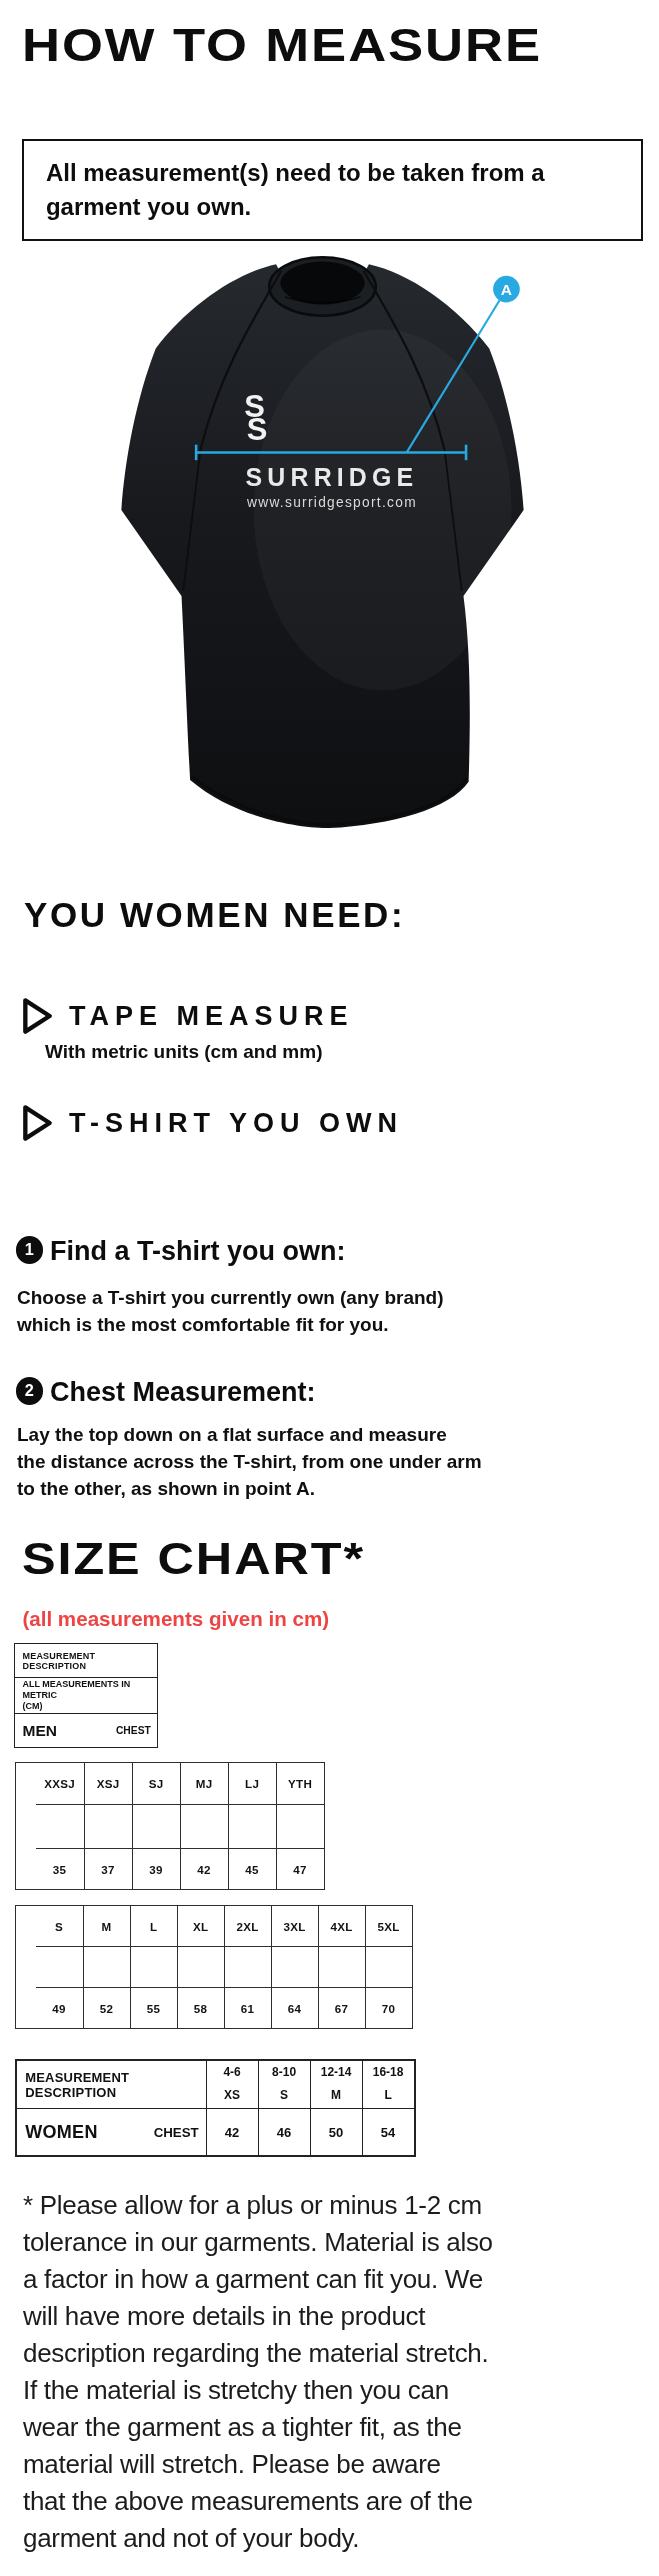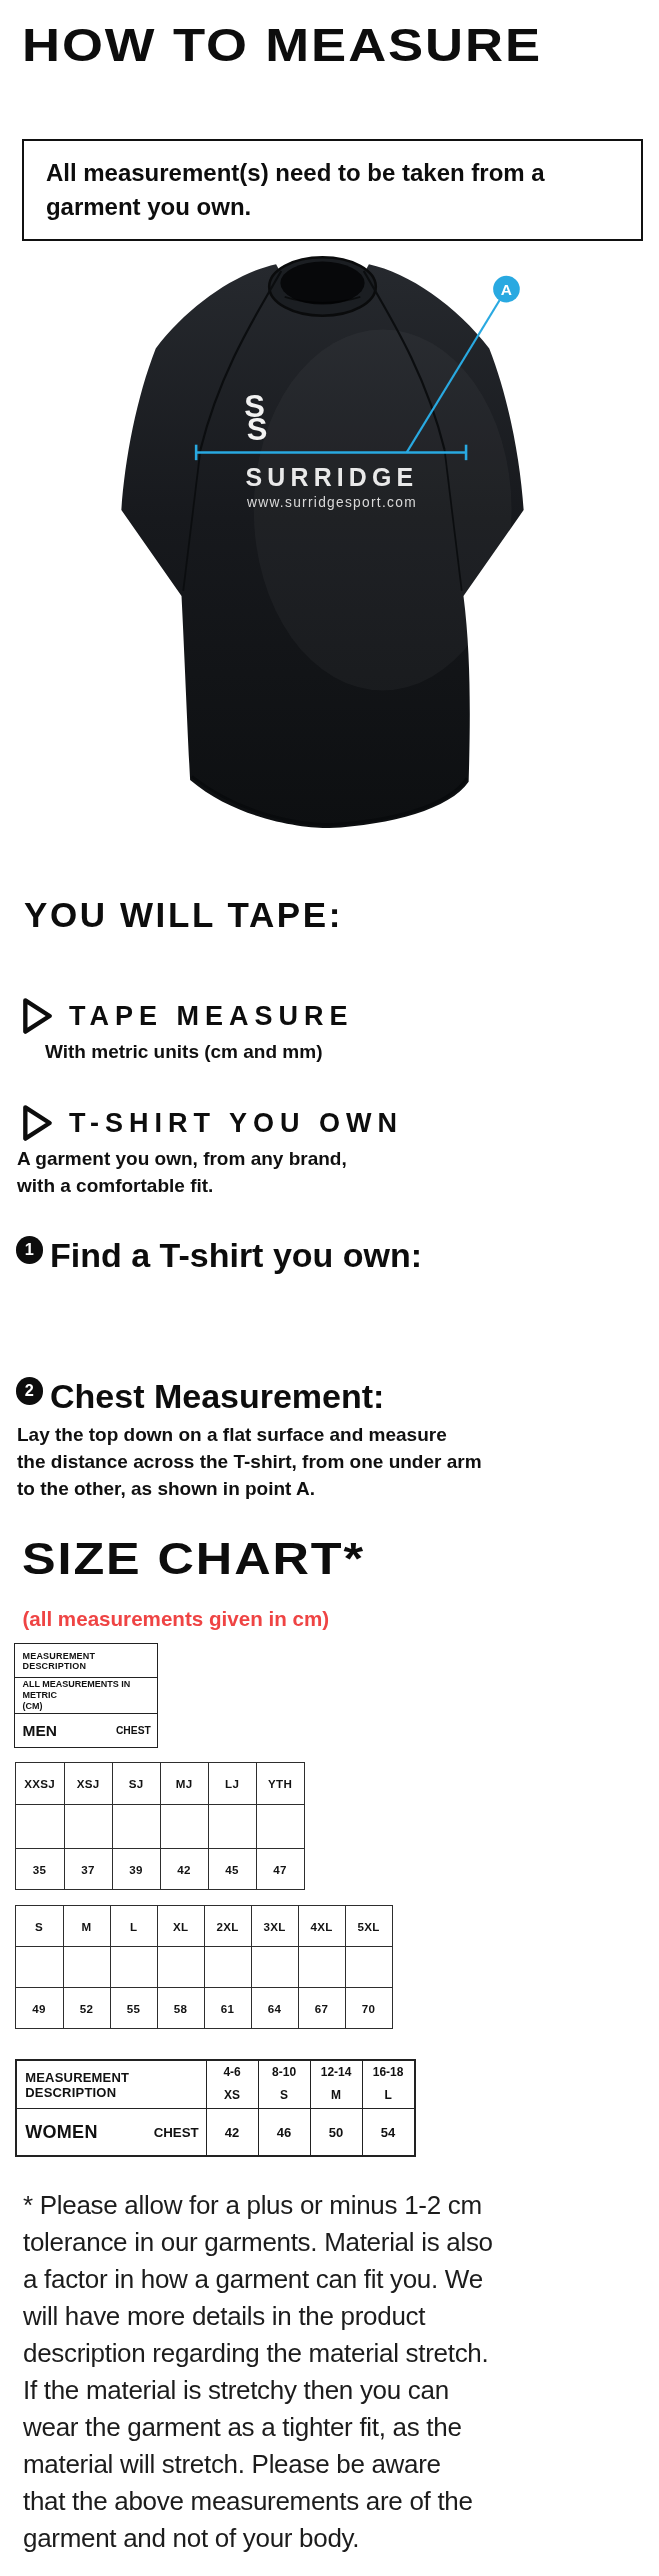--- a/index.html
+++ b/index.html
@@ -14,36 +14,36 @@
   .h2 { font-weight:bold; font-size:35px; letter-spacing:2.6px; white-space:nowrap; color:#0d0d0d; }
   .sub-bold { font-weight:bold; font-size:20.6px; color:#ef4444; }
 
   
   .note-box { border:2.6px solid #111; width:621px; height:102px; display:flex; align-items:center; }
   .note-text { font-weight:bold; font-size:24px; line-height:34px; padding-left:22.4px; white-space:pre-line; color:#0d0d0d; }
 
   
   .item-title { font-weight:bold; font-size:27px; letter-spacing:6px; white-space:nowrap; color:#0d0d0d; }
   .item-desc, .step-desc { font-weight:bold; font-size:19px; line-height:27px; white-space:pre-line; color:#101010; }
-  .step-title { font-weight:bold; font-size:34px; white-space:nowrap; color:#0d0d0d; }
+  .step-title { font-weight:bold; font-size:27px; white-space:nowrap; color:#0d0d0d; }
   .badge { width:27.5px; height:27.5px; border-radius:50%; background:#0d0d0d; color:#fff; display:flex; align-items:center; justify-content:center; font-weight:bold; font-size:16.3px; }
 
   
   .info-table { width:144px; border:1.7px solid #222; }
   .info-r { border-bottom:1.7px solid #222; }
   .info-r:last-child { border-bottom:none; }
   .info-r1 { height:34px; display:flex; align-items:center; padding-left:7.7px; font-weight:bold; font-size:9px; letter-spacing:0.2px; }
   .info-r2 { height:36px; display:flex; align-items:center; padding-left:7.7px; font-weight:bold; font-size:9px; line-height:11.2px; width:100%; }
   .info-r2 span { width:112px; white-space:pre-line; }
   .info-r3 { height:33px; display:flex; align-items:center; justify-content:space-between; padding:0 6px 0 7.7px; }
   .info-men { font-weight:bold; font-size:15.5px; }
   .info-chest { font-weight:bold; font-size:10.3px; }
 
   
-  .grid { display:grid; border:1.7px solid #2e2e2e; background:#fff; }
+  .grid { display:grid; border:1.7px solid #2e2e2e; background:#fff;padding-left:20px; }
   .grid > div { border-left:1.3px solid #2e2e2e; border-top:1.3px solid #2e2e2e; display:flex; align-items:center; justify-content:center; font-weight:bold; font-size:11.6px; letter-spacing:0.3px; color:#131313; }
   .grid > div.c0 { border-left:none; }
   .grid > div.r0 { border-top:none; }
   .junior { grid-template-columns:repeat(6,48px); grid-template-rows:41px 44px 41px; }
   .adult  { grid-template-columns:repeat(8,47px); grid-template-rows:40px 41px 41px; }
 
   
   .women { display:grid; grid-template-columns:189px repeat(4,52px); grid-template-rows:47px 47px; border:2.2px solid #222; }
   .women > div { border-left:1.3px solid #222; border-top:1.3px solid #222; }
   .women > div.c0 { border-left:none; }
@@ -116,37 +116,37 @@
 
       <line x1="113" y1="224" x2="113" y2="242" stroke="#29A9E1" stroke-width="3"></line>
       <line x1="427" y1="224" x2="427" y2="242" stroke="#29A9E1" stroke-width="3"></line>
       <line x1="113" y1="233" x2="427" y2="233" stroke="#29A9E1" stroke-width="3"></line>
       <line x1="358" y1="233" x2="466" y2="56" stroke="#29A9E1" stroke-width="2.5"></line>
       <circle cx="474" cy="43" r="15.5" fill="#29A9E1"></circle>
       <text x="474" y="49.5" text-anchor="middle" font-family="Liberation Sans, DejaVu Sans, sans-serif" font-size="18" font-weight="bold" fill="#ffffff"><tspan>A</tspan></text>
     </svg>
   </div>
 
-  <div class="abs h2" style="left:24px; top:895px;">YOU WILL TAPE:</div>
+  <div class="abs h2" style="left:24px; top:895px;">YOU WOMEN NEED:</div>
 
   <svg class="abs tri-icon" style="left:20.6px; top:996px;" width="33" height="40" viewBox="0 0 38 46">
     <polygon points="5,5 33,23 5,41" fill="none" stroke="#0d0d0d" stroke-width="5" stroke-linejoin="round"></polygon>
   </svg>
   <div class="abs item-title" style="left:69px; top:1001px;">TAPE MEASURE</div>
   <div class="abs item-desc" style="left:17px; top:1038px;margin-left:28px;">With metric units (cm and mm)</div>
 
   <svg class="abs tri-icon" style="left:20.6px; top:1103px;" width="33" height="40" viewBox="0 0 38 46">
     <polygon points="5,5 33,23 5,41" fill="none" stroke="#0d0d0d" stroke-width="5" stroke-linejoin="round"></polygon>
   </svg>
   <div class="abs item-title" style="left:69px; top:1108px;">T-SHIRT YOU OWN</div>
-  <div class="abs item-desc" style="left:17px; top:1145px;">A garment you own, from any brand,
-with a comfortable fit.</div>
 
   <div class="abs badge" style="left:15.5px; top:1236px;">1</div>
   <div class="abs step-title" style="left:50px; top:1236px;">Find a T-shirt you own:</div>
+  <div class="abs step-desc" style="left:17px; top:1284px;">Choose a T-shirt you currently own (any brand)
+which is the most comfortable fit for you.</div>
 
   <div class="abs badge" style="left:15.5px; top:1377px;">2</div>
   <div class="abs step-title" style="left:50px; top:1377px;">Chest Measurement:</div>
   <div class="abs step-desc" style="left:17px; top:1421px;">Lay the top down on a flat surface and measure
 the distance across the T-shirt, from one under arm
 to the other, as shown in point A.</div>
 
   <div class="abs h1 h1-size" style="left:22.4px; top:1533px;">SIZE CHART*</div>
   <div class="abs sub-bold" style="left:22.4px; top:1607px;">(all measurements given in cm)</div>
 

